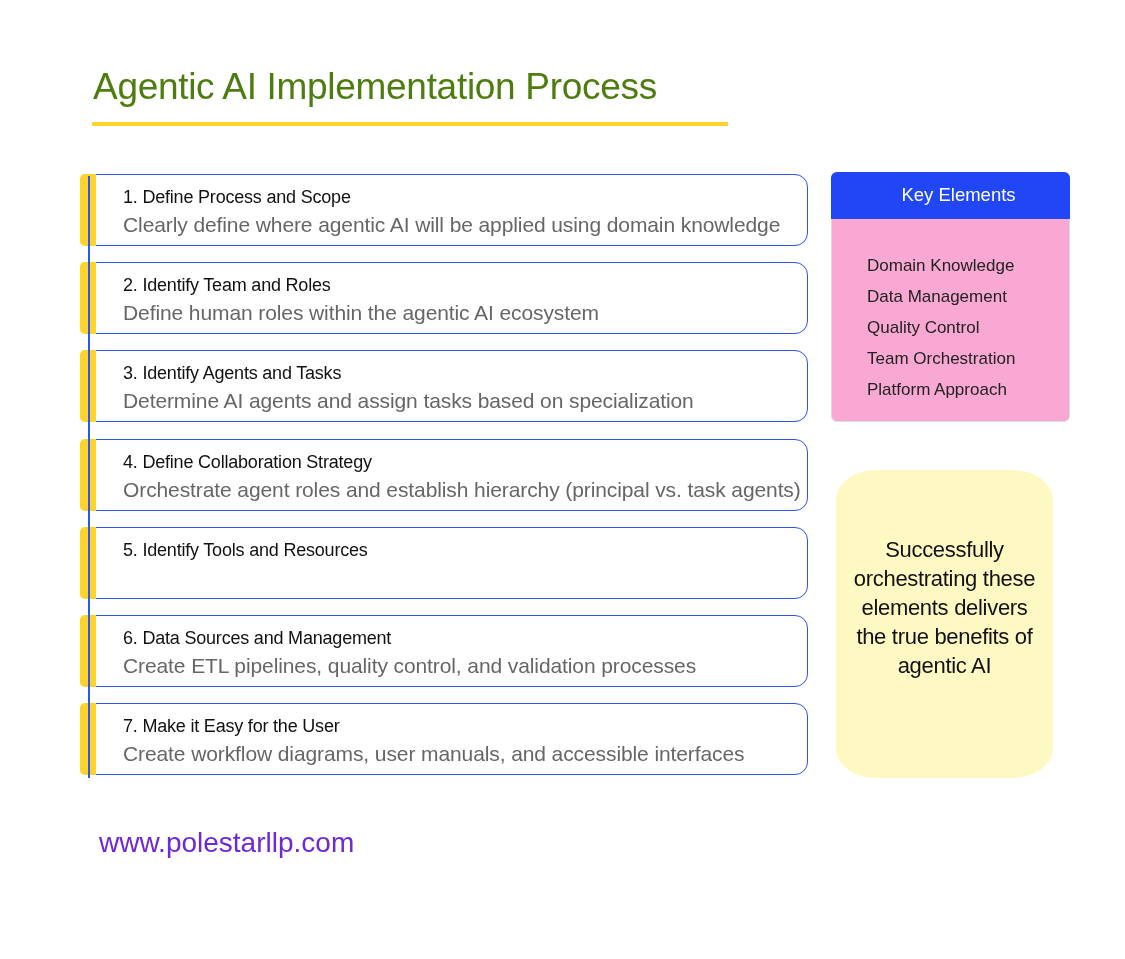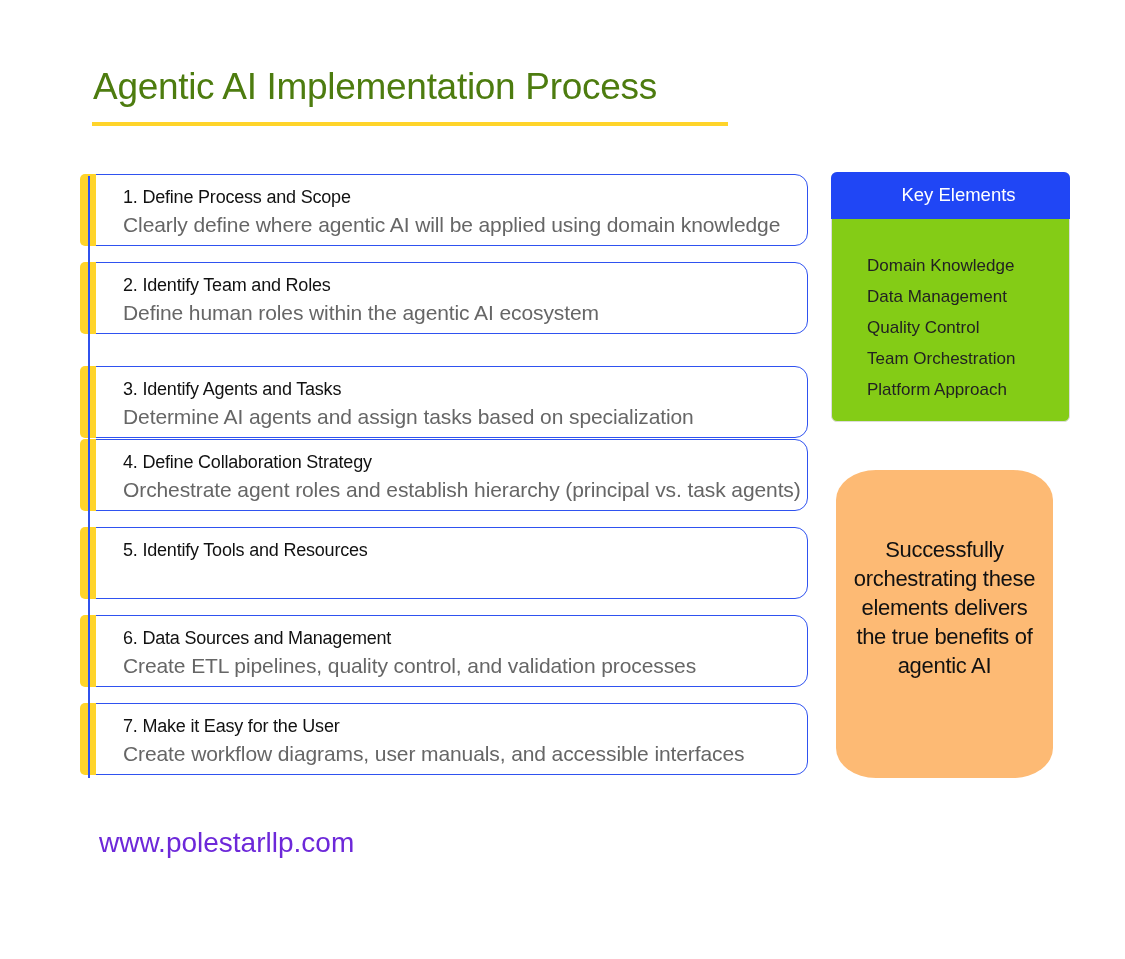--- a/index.html
+++ b/index.html
@@ -7,26 +7,26 @@
   .title { position: absolute; left: 93px; top: 66px; font-size: 37px; font-weight: 400; letter-spacing: -0.3px; color: #4d7c0f; }
   .title-underline { position: absolute; left: 92px; top: 122px; width: 636px; height: 4px; background: #FFD42A; }
 
   .steps { position: absolute; left: 80px; top: 174px; width: 730px; }
   .timeline { position: absolute; left: 88px; top: 176px; width: 2px; height: 602px; background: #2F52F0; }
   .step { position: absolute; left: 0; width: 728px; height: 72px; border: 1.5px solid #2F52F0; border-radius: 13px; background: #fff; box-sizing: border-box; }
   .step .bar { position: absolute; left: -1px; top: -1px; width: 16px; height: 72px; background: #FFD42A; border-radius: 5px 0 0 5px; }
   .step .step-title { position: absolute; left: 42px; top: 12px; font-size: 18px; color: #111; letter-spacing: -0.2px; }
   .step .step-desc { position: absolute; left: 42px; top: 38px; font-size: 21px; color: #666; letter-spacing: -0.1px; white-space: nowrap; }
 
-  .key-box { position: absolute; left: 831px; top: 172px; width: 239px; height: 250px; background: #84cc16; border: 1px solid #dcdcdc; border-radius: 6px; box-sizing: border-box; }
+  .key-box { position: absolute; left: 831px; top: 172px; width: 239px; height: 250px; background: #f9a8d4; border: 1px solid #dcdcdc; border-radius: 6px; box-sizing: border-box; }
   .key-header { position: absolute; left: -1px; top: -1px; width: 239px; height: 47px; background: #2046F5; border-radius: 6px 6px 0 0; color: #fff; font-size: 18.5px; text-align: center; line-height: 46px; padding-left: 16px; box-sizing: border-box; }
   .key-list { position: absolute; left: 23px; top: 70px; margin: 12px; padding: 0; list-style: none; }
   .key-list li { font-size: 17px; color: #222; height: 31px; line-height: 22px; }
 
-  .callout { position: absolute; left: 836px; top: 470px; width: 217px; height: 308px; background: #fdba74; border-radius: 40px / 30px; display: flex; align-items: center; justify-content: center; text-align: center; }
+  .callout { position: absolute; left: 836px; top: 470px; width: 217px; height: 308px; background: #fef9c3; border-radius: 40px / 30px; display: flex; align-items: center; justify-content: center; text-align: center; }
   .callout-text { font-size: 22px; line-height: 29px; color: #111; width: 200px; margin-top: -34px; letter-spacing: -0.3px; }
 
   .footer { position: absolute; left: 99px; top: 827px; font-size: 28px; color: #6d28d9; }
 </style>
 </head>
 <body>
 
 <div class="title">Agentic AI Implementation Process</div>
 <div class="title-underline"></div>
 
@@ -34,21 +34,21 @@
   <div class="step" style="top:0px">
     <div class="bar"></div>
     <div class="step-title">1. Define Process and Scope</div>
     <div class="step-desc">Clearly define where agentic AI will be applied using domain knowledge</div>
   </div>
   <div class="step" style="top:88px">
     <div class="bar"></div>
     <div class="step-title">2. Identify Team and Roles</div>
     <div class="step-desc">Define human roles within the agentic AI ecosystem</div>
   </div>
-  <div class="step" style="top:192px">
+  <div class="step" style="top:176px">
     <div class="bar"></div>
     <div class="step-title">3. Identify Agents and Tasks</div>
     <div class="step-desc">Determine AI agents and assign tasks based on specialization</div>
   </div>
   <div class="step" style="top:265px">
     <div class="bar"></div>
     <div class="step-title">4. Define Collaboration Strategy</div>
     <div class="step-desc">Orchestrate agent roles and establish hierarchy (principal vs. task agents)</div>
   </div>
   <div class="step" style="top:353px">

